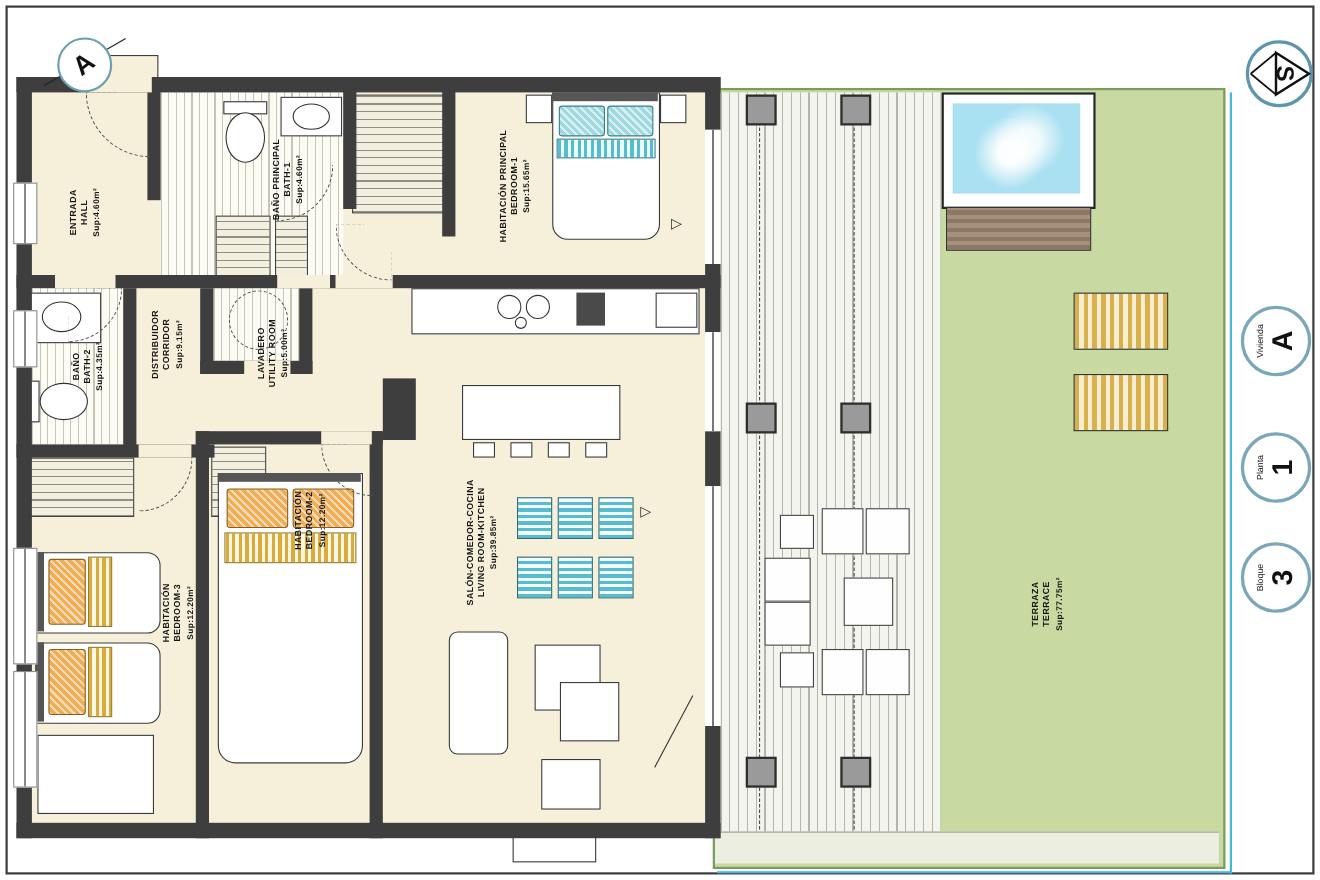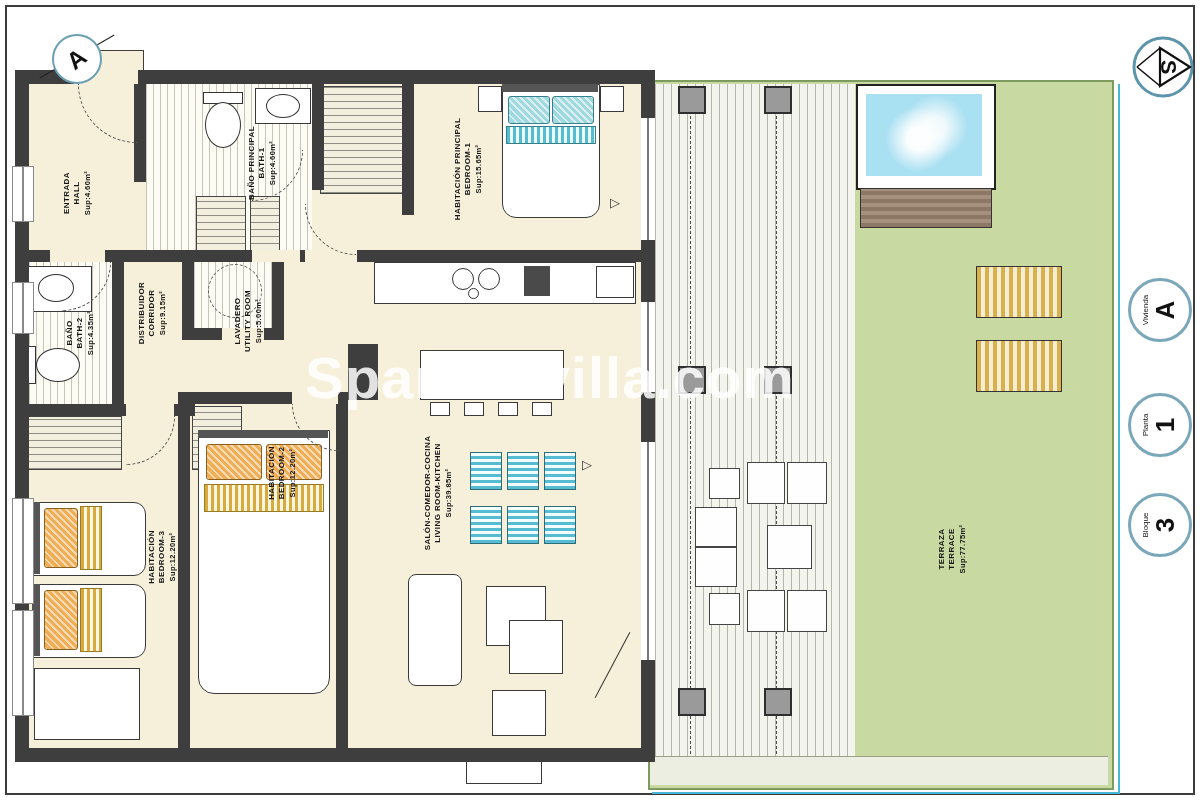--- a/index.html
+++ b/index.html
@@ -266,21 +266,20 @@
     <span>TERRAZA</span>
     <span>TERRACE</span>
     <span class="area">Sup:77.75m²</span>
   </div>
 
   <div class="abs" style="left:52px;top:34px;width:46px;height:46px;border:2.5px solid #6b9fb3;border-radius:50%;background:#fff;z-index:10;display:flex;align-items:center;justify-content:center;">
     <span style="font-size:24px;font-weight:bold;color:#111;transform:rotate(-38deg);display:inline-block;">A</span>
   </div>
   <div class="abs" style="left:34px;top:56px;width:86px;height:0;border-top:1.5px solid #222;transform:rotate(-30deg);z-index:9;"></div>
 
-  <div class="watermark">Spanishvilla.com</div>
 
   <svg class="abs" style="left:1130px;top:34px;z-index:4;" width="66" height="66" viewBox="0 0 66 66">
     <circle cx="33" cy="33" r="29" fill="#fff" stroke="#5d96ac" stroke-width="3"></circle>
     <polygon points="30,14 60,33 30,52" fill="#fff" stroke="#111" stroke-width="2.2"></polygon>
     <line x1="7" y1="33" x2="30" y2="14" stroke="#111" stroke-width="1.6"></line>
     <line x1="7" y1="33" x2="30" y2="52" stroke="#111" stroke-width="1.6"></line>
     <text x="38" y="40" font-size="22" font-weight="bold" fill="#111" text-anchor="middle" transform="rotate(90 38 33)">S</text>
   </svg>
 
   <div class="badge" style="left:1128px;top:278px;">

